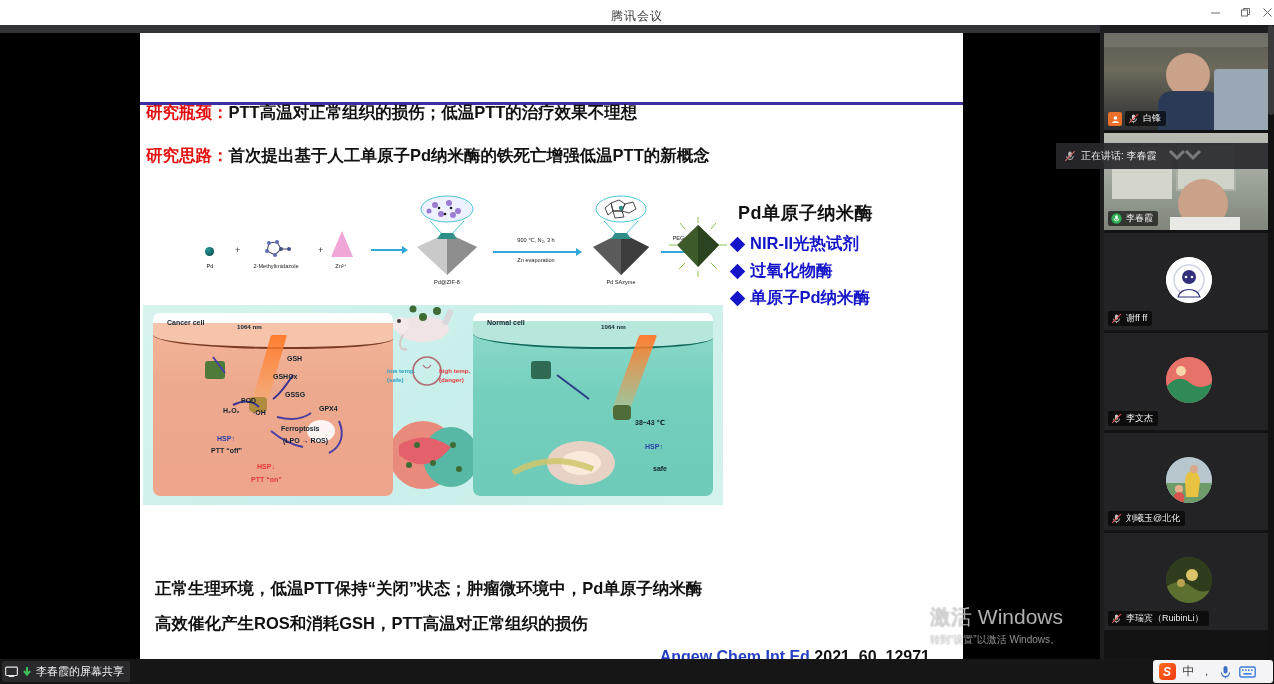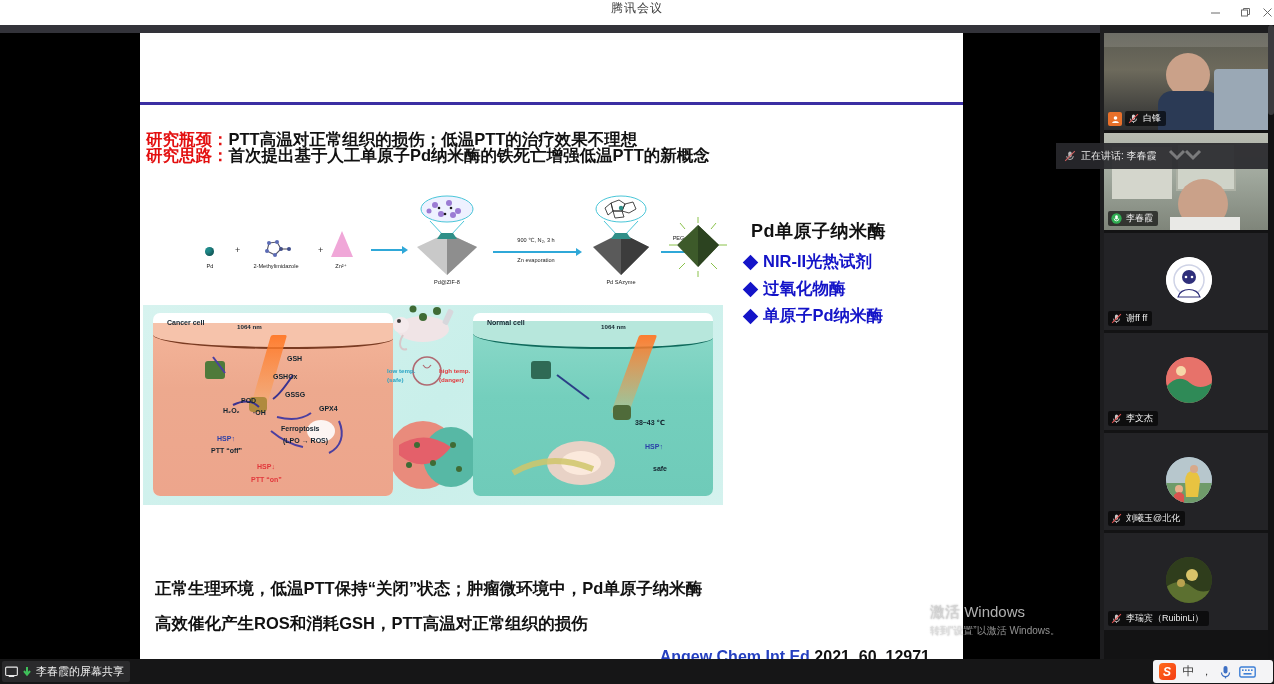--- a/index.html
+++ b/index.html
@@ -1,41 +1,41 @@
 <!DOCTYPE html>
 <html><head>
 <meta charset="utf-8">
 <style>
   html,body{margin:0;padding:0;background:#000;}
   body{width:1274px;height:684px;overflow:hidden;font-family:"Liberation Sans","DejaVu Sans",sans-serif;}
   .app{position:relative;width:1274px;height:684px;background:#000;}
 
   
-  .titlebar{position:absolute;left:0;top:0;width:1274px;height:25px;background:#ffffff;display:flex;align-items:flex-start;justify-content:center;}
+  .titlebar{position:absolute;left:0;top:0;width:1274px;height:25px;background:#ffffff;display:flex;align-items:flex-end;justify-content:center;}
   .titlebar .ttl{font-size:12px;color:#3c3c3c;letter-spacing:1px;}
   .winctrls{position:absolute;right:0;top:0;height:25px;display:flex;align-items:center;}
   .wc{width:30px;height:25px;display:flex;align-items:center;justify-content:center;color:#6a6a6a;}
   .wc svg{display:block;}
 
   
   .meetbody{position:absolute;left:0;top:25px;width:1274px;height:634px;background:#1d1d1f;}
   .stageband{position:absolute;left:0;top:25px;width:1100px;height:8px;background:#33333a;}
 
   
   .stage{position:absolute;left:0;top:33px;width:1100px;height:626px;background:#000;}
   .slide{position:absolute;left:140px;top:0px;width:823px;height:626px;background:#ffffff;overflow:hidden;}
 
   .slide-title{position:absolute;left:0;top:18px;width:823px;text-align:center;
      font-size:25px;font-weight:bold;color:#111;letter-spacing:.5px;}
   .title-rule{position:absolute;left:0;top:69px;width:823px;height:3px;background:#3b2fa3;}
 
   .redline{position:absolute;left:6px;font-size:16.5px;font-weight:bold;white-space:nowrap;}
   .redline .lab{color:#e31010;}
   .redline .txt{color:#111;}
-  #rl1{top:96px;}
+  #rl1{top:69px;}
   #rl2{top:112px;text-align:center;}
 
   
   .figure{position:absolute;left:3px;top:162px;width:580px;height:370px;}
   .panel-a{position:absolute;left:0;top:0;width:580px;height:106px;background:#fff;}
   .pa-letter{position:absolute;left:5px;top:6px;font-size:11px;font-weight:bold;color:#111;}
   .pb-letter{position:absolute;left:5px;top:112px;font-size:11px;font-weight:bold;color:#111;}
 
   .chem{position:absolute;font-size:5.6px;color:#1a1a1a;text-align:center;white-space:nowrap;}
   .arrow-h{position:absolute;height:2px;background:#2fa8d8;}
@@ -55,35 +55,35 @@
   .normal-skin{position:absolute;left:0;top:18px;width:240px;height:165px;background:linear-gradient(180deg,#8ad8c8 0%,#74cfbd 40%,#6fcbb9 100%);}
   .normal-top{position:absolute;left:0;top:8px;width:240px;height:26px;background:#b7e7dc;border-bottom:2px solid #0f6a5c;border-radius:0 0 40% 55%;}
   .mid{position:absolute;left:250px;top:0px;width:85px;height:200px;}
 
   .lbl{position:absolute;font-size:6.2px;font-weight:bold;color:#13232e;white-space:nowrap;}
   .lbl.red{color:#e2373b;}
   .lbl.blue{color:#2b3fa8;}
   .beam{position:absolute;background:linear-gradient(180deg,rgba(255,120,40,.95),rgba(255,190,90,.25));}
   .nano{position:absolute;border-radius:3px;background:#4f6b3a;}
 
-  .rightcol{position:absolute;left:592px;top:186px;width:228px;margin-left:13px;}
+  .rightcol{position:absolute;left:592px;top:168px;width:228px;}
   .rc-title{font-size:18px;font-weight:bold;color:#111;margin:0 0 8px 6px;letter-spacing:.5px;}
   .rc-item{display:flex;align-items:center;margin:5px 0 5px 0;}
   .diamond{width:11px;height:11px;background:#1414c8;transform:rotate(45deg);margin-right:7px;flex:0 0 auto;}
   .rc-text{font-size:16.5px;font-weight:bold;color:#1414c8;white-space:nowrap;}
 
   .concl{position:absolute;left:15px;width:800px;font-size:16.5px;font-weight:bold;color:#111;white-space:nowrap;}
   #cl1{top:545px;}
   #cl2{top:580px;}
   .cite{position:absolute;left:0;top:615px;width:790px;text-align:right;font-size:16px;font-weight:bold;color:#111;}
   .cite .j{color:#2540c0;}
 
   
   .wm{position:absolute;left:930px;top:570px;color:#cfcfcf;text-shadow:0 0 2px rgba(0,0,0,.5);pointer-events:none;}
-  .wm .l1{font-size:15px;opacity:.85;}
+  .wm .l1{font-size:21px;opacity:.85;}
   .wm .l2{font-size:10px;opacity:.7;margin-top:2px;}
 
   
   .strip{position:absolute;left:1104px;top:33px;width:170px;height:626px;background:#131314;}
   .tile{position:relative;width:170px;height:97px;background:#232326;margin-bottom:3px;overflow:hidden;}
   .tile.active{outline:2px solid #1f7a45;outline-offset:-2px;}
   .nameplate{position:absolute;left:4px;bottom:4px;display:flex;align-items:center;gap:4px;
      background:rgba(0,0,0,.62);border-radius:2px;padding:1px 5px 1px 3px;}
   .nameplate .nm{font-size:9px;color:#f0f0f0;white-space:nowrap;}
   .mic{width:11px;height:11px;flex:0 0 auto;}

